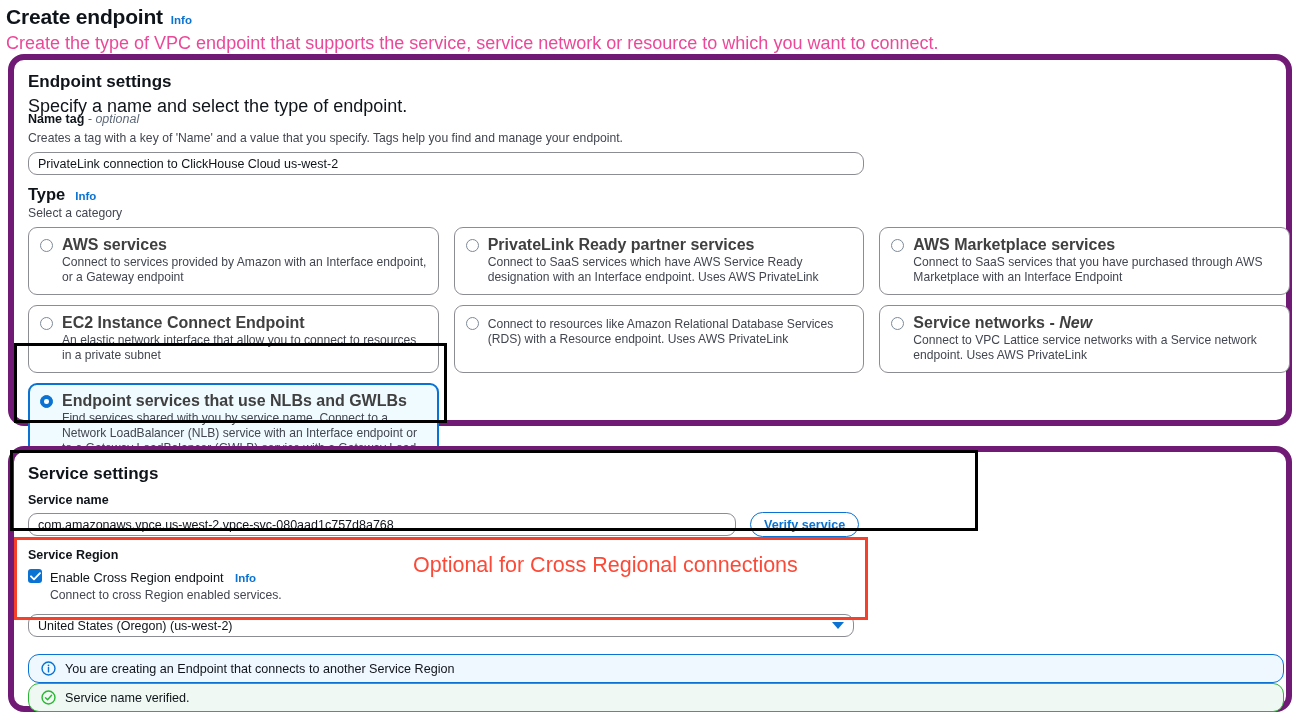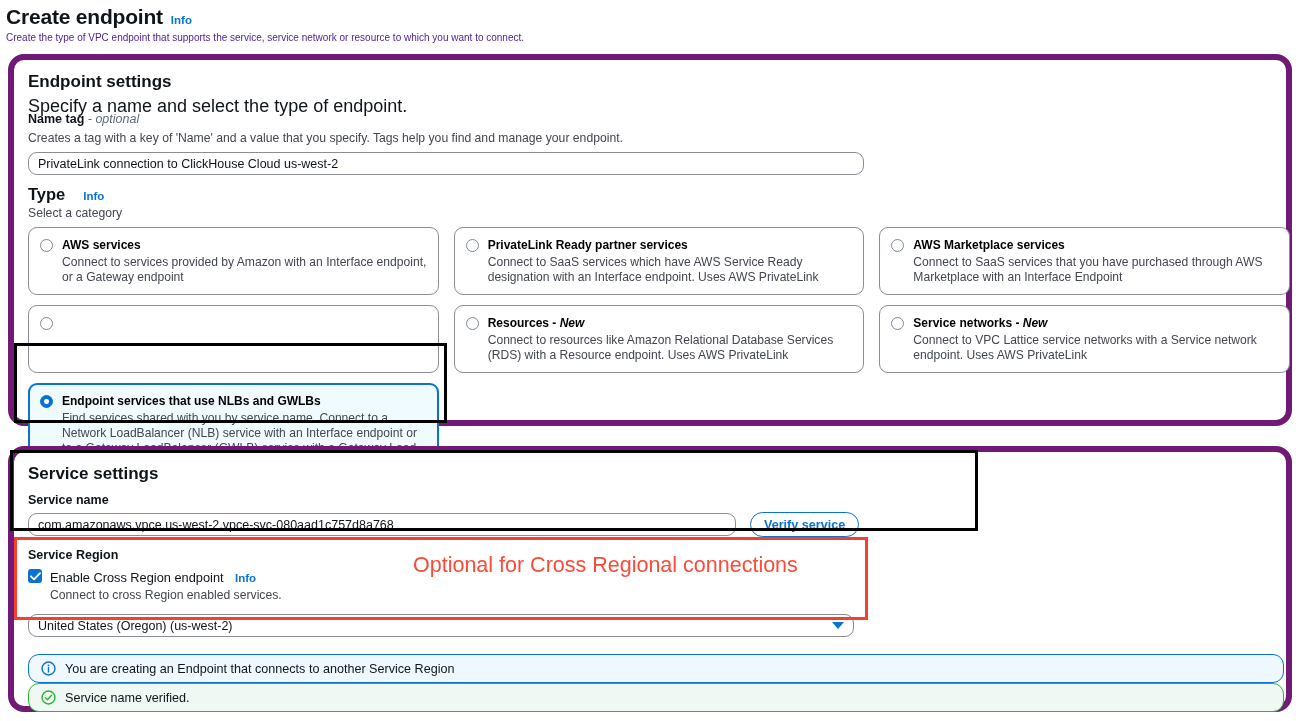--- a/index.html
+++ b/index.html
@@ -16,21 +16,21 @@
   .page-head { padding: 4px 0 0 6px; }
   .page-title-row { display: flex; align-items: baseline; gap: 8px; }
   .page-title {
     font-size: 21px; font-weight: bold; letter-spacing: -0.2px;
     color: #0f141a; line-height: 26px;
   }
   .info-link {
     font-size: 11.5px; font-weight: bold; color: #0972d3; cursor: pointer;
   }
   .page-desc {
-    font-size: 10px; color: #4c1d95; line-height: 16px;
+    font-size: 18px; color: #ec4899; margin-top: 5px; line-height: 16px;
   }
 
   
   .panel {
     position: absolute;
     background: #ffffff;
     border: 6px solid #701a75;
     border-radius: 16px;
   }
   #panel-endpoint { left: 8px; top: 54px; width: 1284px; height: 372px; }
@@ -46,21 +46,21 @@
   .field-hint { font-size: 12.2px; color: #424650; margin-top: 4px; line-height: 16px; }
 
   .text-input {
     height: 22px; border: 1px solid #8c8c94; border-radius: 9px;
     background: #fff; font-size: 12.5px; color: #0f141a;
     padding: 0 9px; display: flex; align-items: center;
     font-family: "Liberation Sans", sans-serif;
   }
 
   
-  .type-head { display: flex; align-items: baseline; gap: 18px; }
+  .type-head { display: flex; align-items: baseline; gap: 10px; }
   .type-title { font-size: 16.5px; font-weight: bold; line-height: 20px; }
 
   
   .cards { position: absolute; left: 22px; top: 220px; width: 1262px; }
   .card-row { display: flex; gap: 15px; margin-bottom: 10px; }
   .card {
     width: 411px; min-height: 50px;
     border: 1px solid #8c8c94; border-radius: 9px;
     background: #ffffff; padding: 9px 10px 9px 11px;
     display: flex; gap: 9px; cursor: pointer;
@@ -70,21 +70,21 @@
     width: 13px; height: 13px; border-radius: 50%;
     border: 1.6px solid #7d8998; background: #fff;
     flex: 0 0 13px; margin-top: 2px; position: relative;
   }
   .card.selected .radio { border-color: #0972d3; background: #0972d3; }
   .card.selected .radio::after {
     content: ""; position: absolute; left: 3.4px; top: 3.4px;
     width: 4.6px; height: 4.6px; border-radius: 50%; background: #fff;
   }
   .card-body { flex: 1; min-width: 0; }
-  .card-title { font-size: 12px; font-weight: bold; color: #000000; line-height: 16px; }
+  .card-title { font-size: 16px; font-weight: bold; color: #404040; line-height: 16px; }
   .card-desc { font-size: 12.1px; color: #424650; line-height: 15px; margin-top: 2px; }
 
   
   .anno-black {
     position: absolute; border: 3px solid #000000; background: transparent;
     pointer-events: none;
   }
   .anno-red {
     position: absolute; border: 3px solid #f5412b; background: transparent;
     pointer-events: none;
@@ -188,25 +188,28 @@
         <span class="card-body">
           <span class="card-title" style="display:block">AWS Marketplace services</span>
           <span class="card-desc" style="display:block">Connect to SaaS services that you have purchased through AWS Marketplace with an Interface Endpoint</span>
         </span>
       </div>
     </div>
 
     <div class="card-row">
       <div class="card">
         <span class="radio"></span>
-      </div>
-      <div class="card">
-        <span class="radio"></span>
-        <span class="card-body">
-          <span class="card-title" style="display:block">Resources - <i>New</i></span>
+        <span class="card-body">
+          <span class="card-title" style="display:block">EC2 Instance Connect Endpoint</span>
+          <span class="card-desc" style="display:block">An elastic network interface that allow you to connect to resources in a private subnet</span>
+        </span>
+      </div>
+      <div class="card">
+        <span class="radio"></span>
+        <span class="card-body">
           <span class="card-desc" style="display:block">Connect to resources like Amazon Relational Database Services (RDS) with a Resource endpoint. Uses AWS PrivateLink</span>
         </span>
       </div>
       <div class="card">
         <span class="radio"></span>
         <span class="card-body">
           <span class="card-title" style="display:block">Service networks - <i>New</i></span>
           <span class="card-desc" style="display:block">Connect to VPC Lattice service networks with a Service network endpoint. Uses AWS PrivateLink</span>
         </span>
       </div>

